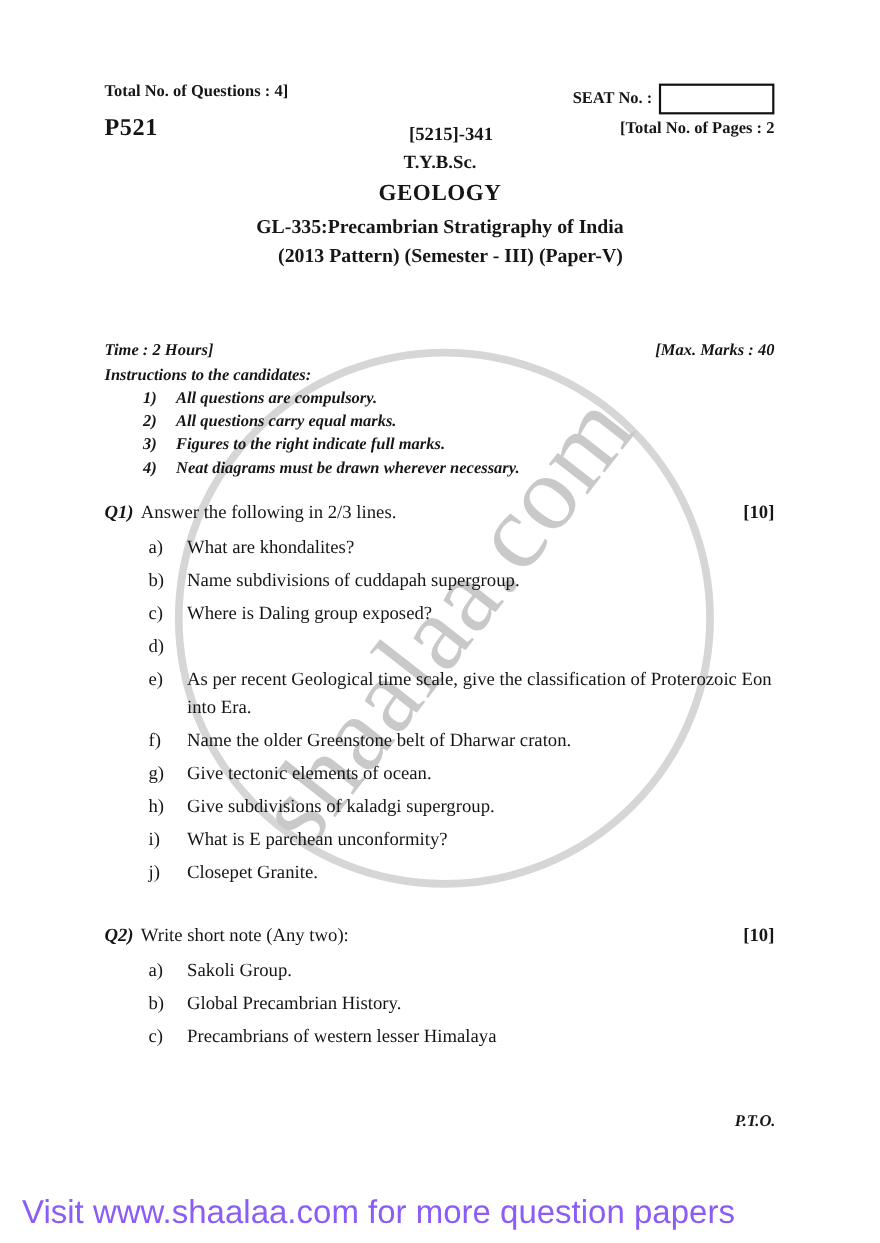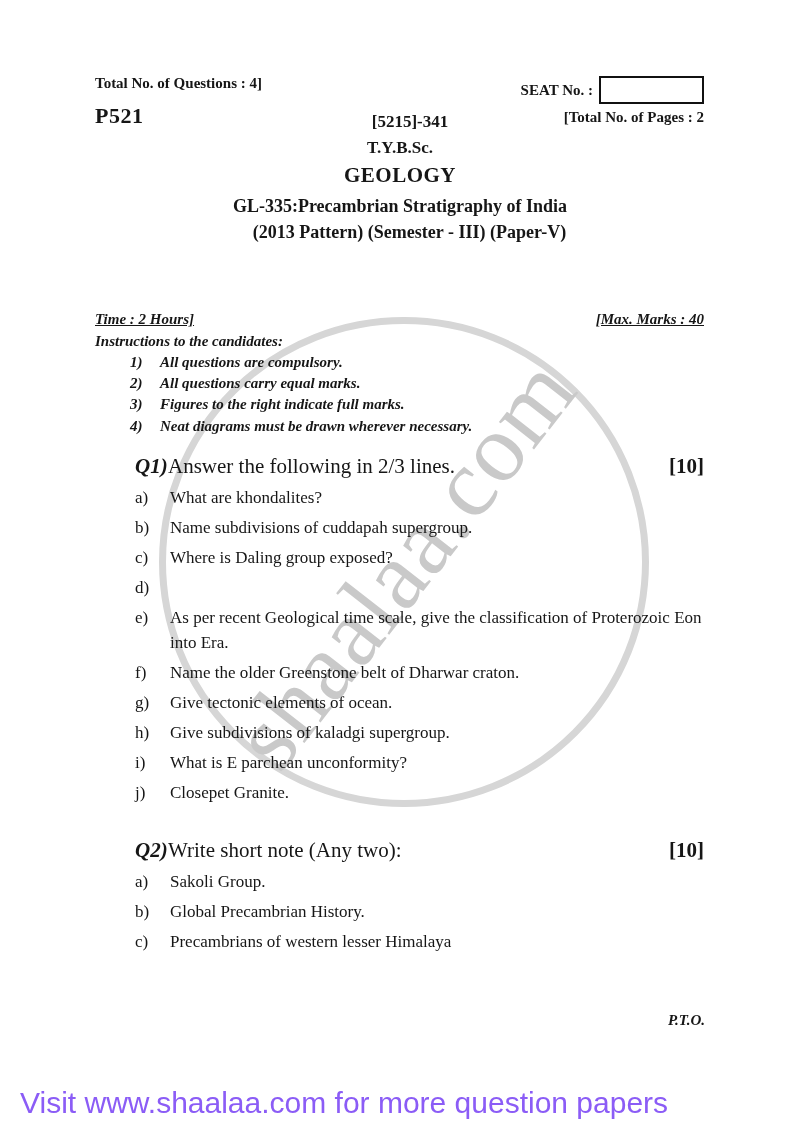--- a/index.html
+++ b/index.html
@@ -64,36 +64,35 @@
   
   .content {
     position: absolute;
     left: 95px; top: 309px;
     width: 609px;
   }
   .meta-row {
     display: flex; justify-content: space-between;
     font-size: 15px; font-weight: bold; font-style: italic;
     line-height: 21px;
-    text-decoration: underline;
   }
   .instr-head {
     font-size: 15px; font-weight: bold; font-style: italic;
     line-height: 21px; margin-top: 1px;
   }
   .instr-row {
     display: flex;
     font-size: 15px; font-weight: bold; font-style: italic;
     line-height: 21.2px;
   }
   .instr-num { width: 30px; margin-left: 35px; flex: none; }
   .instr-text { flex: 1; }
   .q-block { margin-top: 16px; }
   .q-block-2 { margin-top: 32px; }
-  .q-head { display: flex; font-size: 21px; line-height: 26px; margin-bottom: 6px; margin-left: 40px; }
+  .q-head { display: flex; font-size: 17px; line-height: 26px; margin-bottom: 6px; }
   .q-num { width: 33px; flex: none; font-weight: bold; font-style: italic; }
   .q-text { flex: 1; }
   .q-marks { flex: none; font-weight: bold; }
   .sub-row { display: flex; font-size: 17px; line-height: 25px; margin-bottom: 5px; }
   .sub-letter { width: 35px; flex: none; margin-left: 40px; }
   .sub-text { flex: 1; }
   
   .pto {
     position: absolute; right: 95px; top: 1012px;
     font-size: 15px; font-weight: bold; font-style: italic;

